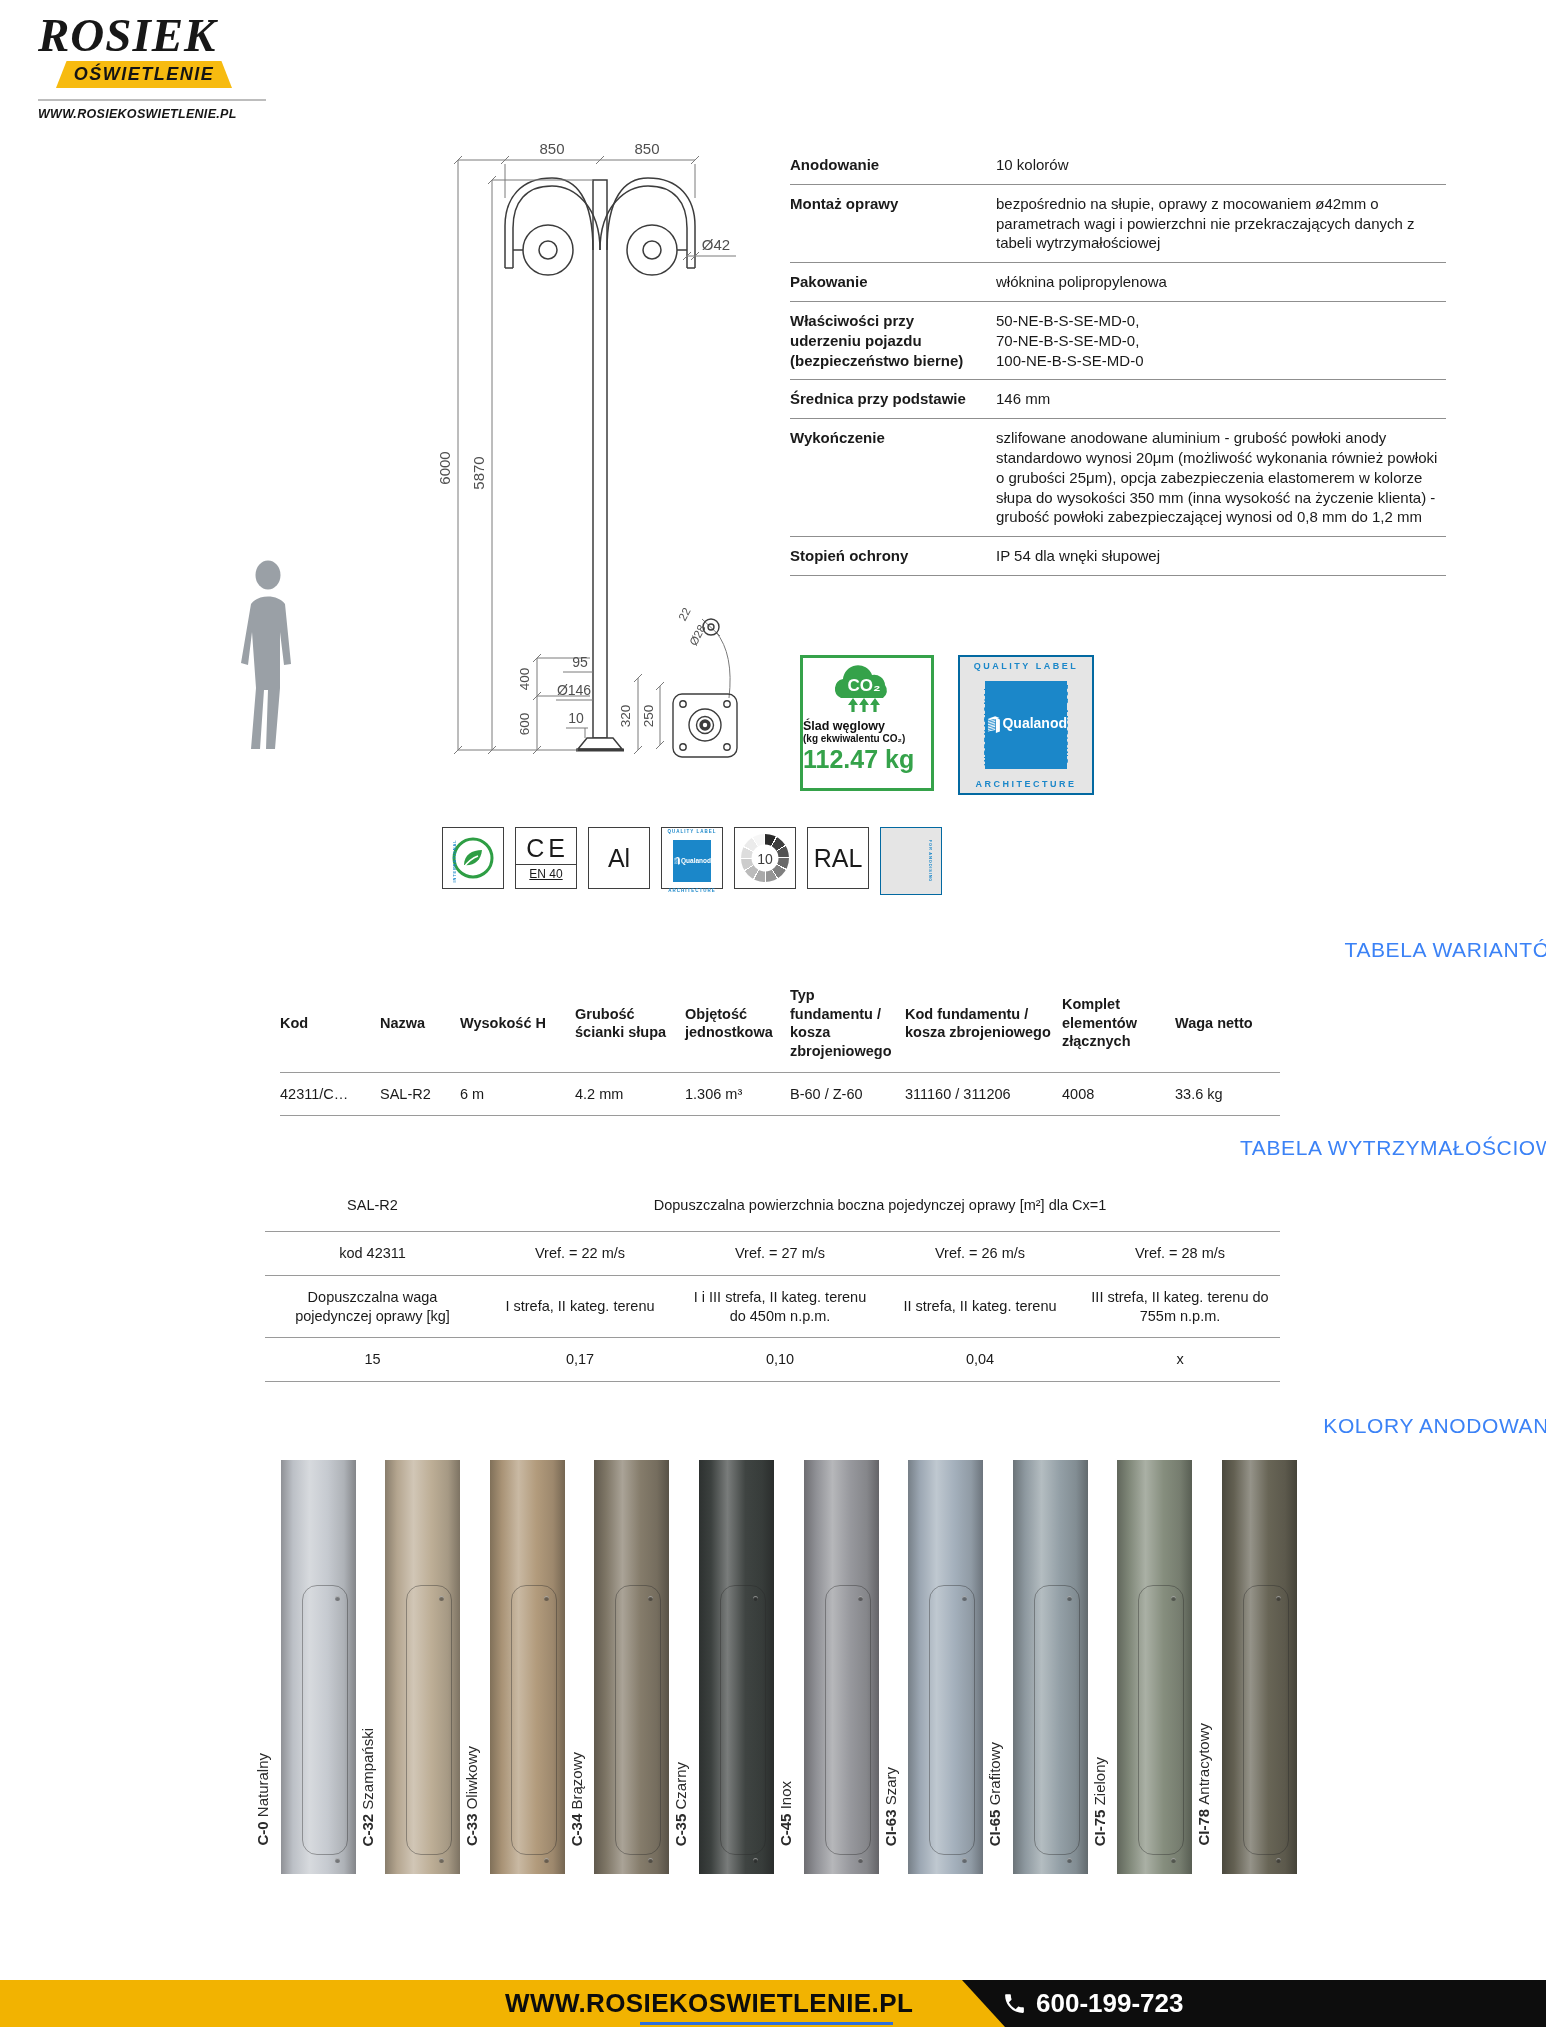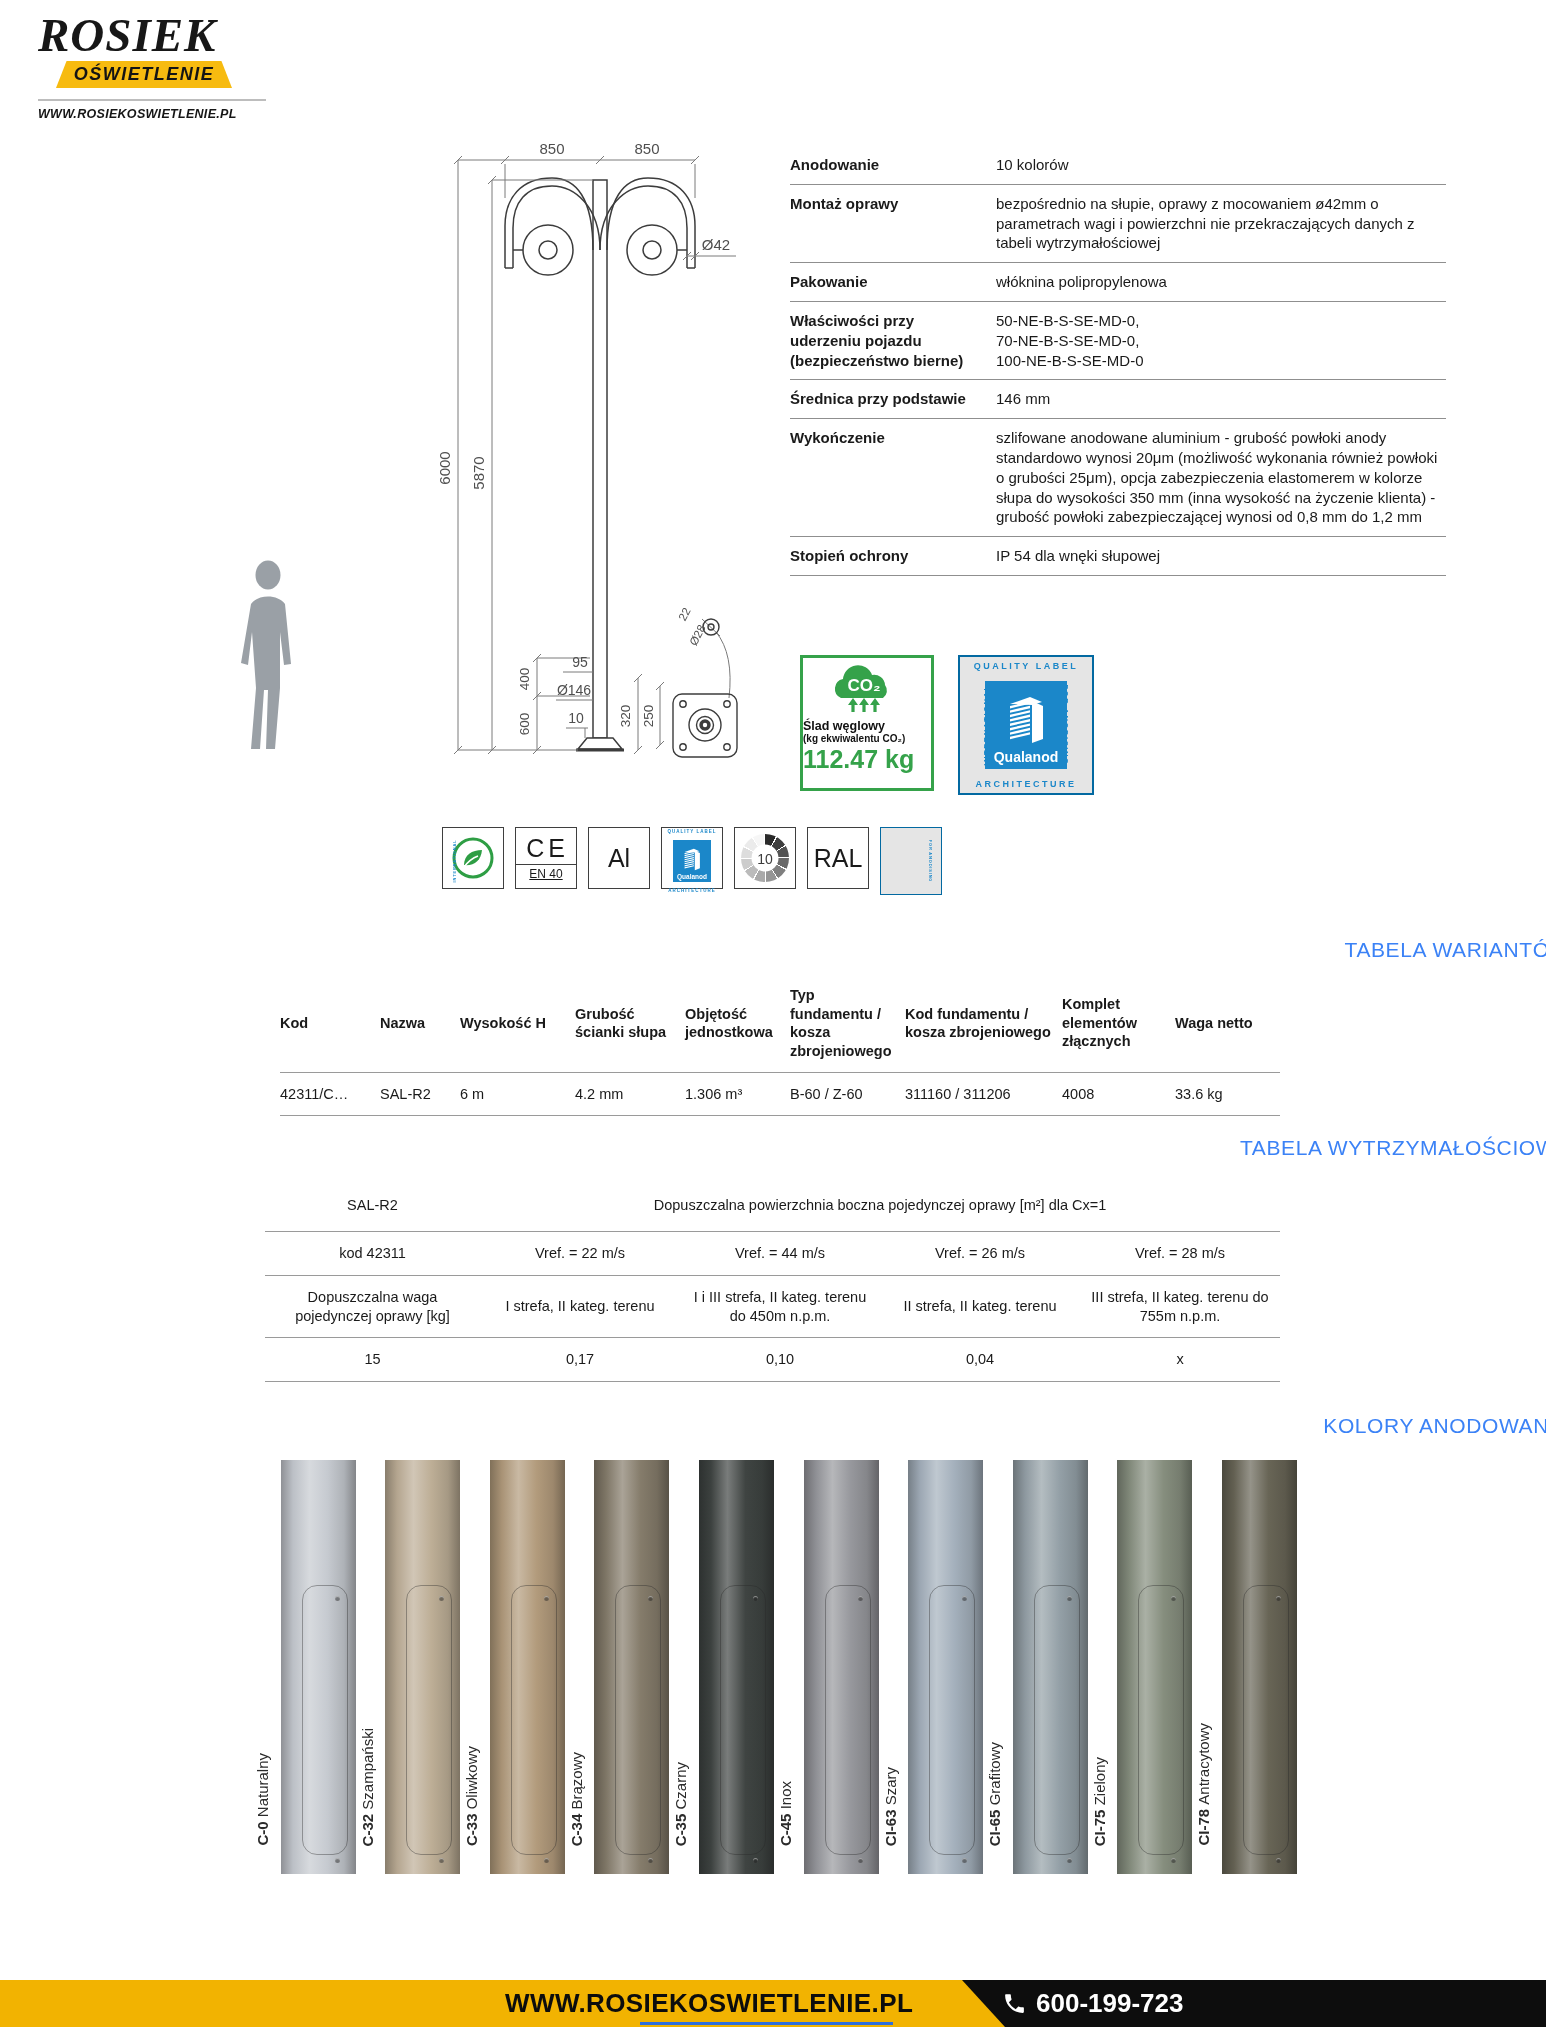--- a/index.html
+++ b/index.html
@@ -36,21 +36,21 @@
 
   .qualanod{position:absolute;width:132px;height:136px;border:2px solid #0369a1;background:#e5e5e5;}
   .qualanod.big{left:958px;top:655px;}
   .q-top,.q-bottom{position:absolute;left:0;width:100%;text-align:center;font-weight:700;color:#1b87c9;}
   .q-top{top:4px;font-size:9px;letter-spacing:2.5px;}
   .q-bottom{bottom:4px;font-size:9px;letter-spacing:2.5px;}
   .q-left,.q-right{position:absolute;top:50%;font-weight:700;color:#1b87c9;font-size:7.5px;letter-spacing:1.6px;}
   .q-left{left:-14px;transform:translateY(-50%) rotate(-90deg);}
   .q-right{right:-14px;transform:translateY(-50%) rotate(90deg);}
   .q-center{position:absolute;left:50%;top:50%;transform:translate(-50%,-50%);width:82px;height:88px;
-            background:#1b87c9;display:flex;flex-direction:column;align-items:center;justify-content:flex-end;}
+            background:#1b87c9;display:flex;align-items:center;justify-content:flex-end;}
   .q-name{color:#fff;font-weight:700;font-size:14px;margin-bottom:4px;}
 
   
   .cert-row{position:absolute;left:442px;top:827px;display:flex;gap:11px;align-items:flex-start;}
   .cert-box{width:60px;height:60px;border:1.6px solid #3f3f3f;background:#fff;display:flex;
             flex-direction:column;align-items:center;justify-content:center;}
   .cert-ce{font-size:25px;font-weight:400;letter-spacing:4px;line-height:1;padding-left:3px;}
   .cert-ce-sub{font-size:12px;margin-top:3px;border-top:1.4px solid #3f3f3f;width:100%;text-align:center;padding-top:2px;text-decoration:underline;}
   .cert-big{font-size:25px;font-weight:400;}
   .cert-wheel{position:relative;width:48px;height:48px;border-radius:50%;
@@ -388,21 +388,21 @@
         <col style="width:200px">
     </colgroup>
     <tbody>
       <tr class="first">
         <td>SAL-R2</td>
         <td colspan="4">Dopuszczalna powierzchnia boczna pojedynczej oprawy [m²] dla Cx=1</td>
       </tr>
       <tr>
         <td>kod 42311</td>
         <td>Vref. = 22 m/s</td>
-        <td>Vref. = 44 m/s</td>
+        <td>Vref. = 27 m/s</td>
         <td>Vref. = 26 m/s</td>
         <td>Vref. = 28 m/s</td>
       </tr>
       <tr>
         <td>Dopuszczalna waga pojedynczej oprawy [kg]</td>
         <td>I strefa, II kateg. terenu</td>
         <td>I i III strefa, II kateg. terenu do 450m n.p.m.</td>
         <td>II strefa, II kateg. terenu</td>
         <td>III strefa, II kateg. terenu do 755m n.p.m.</td>
       </tr>

